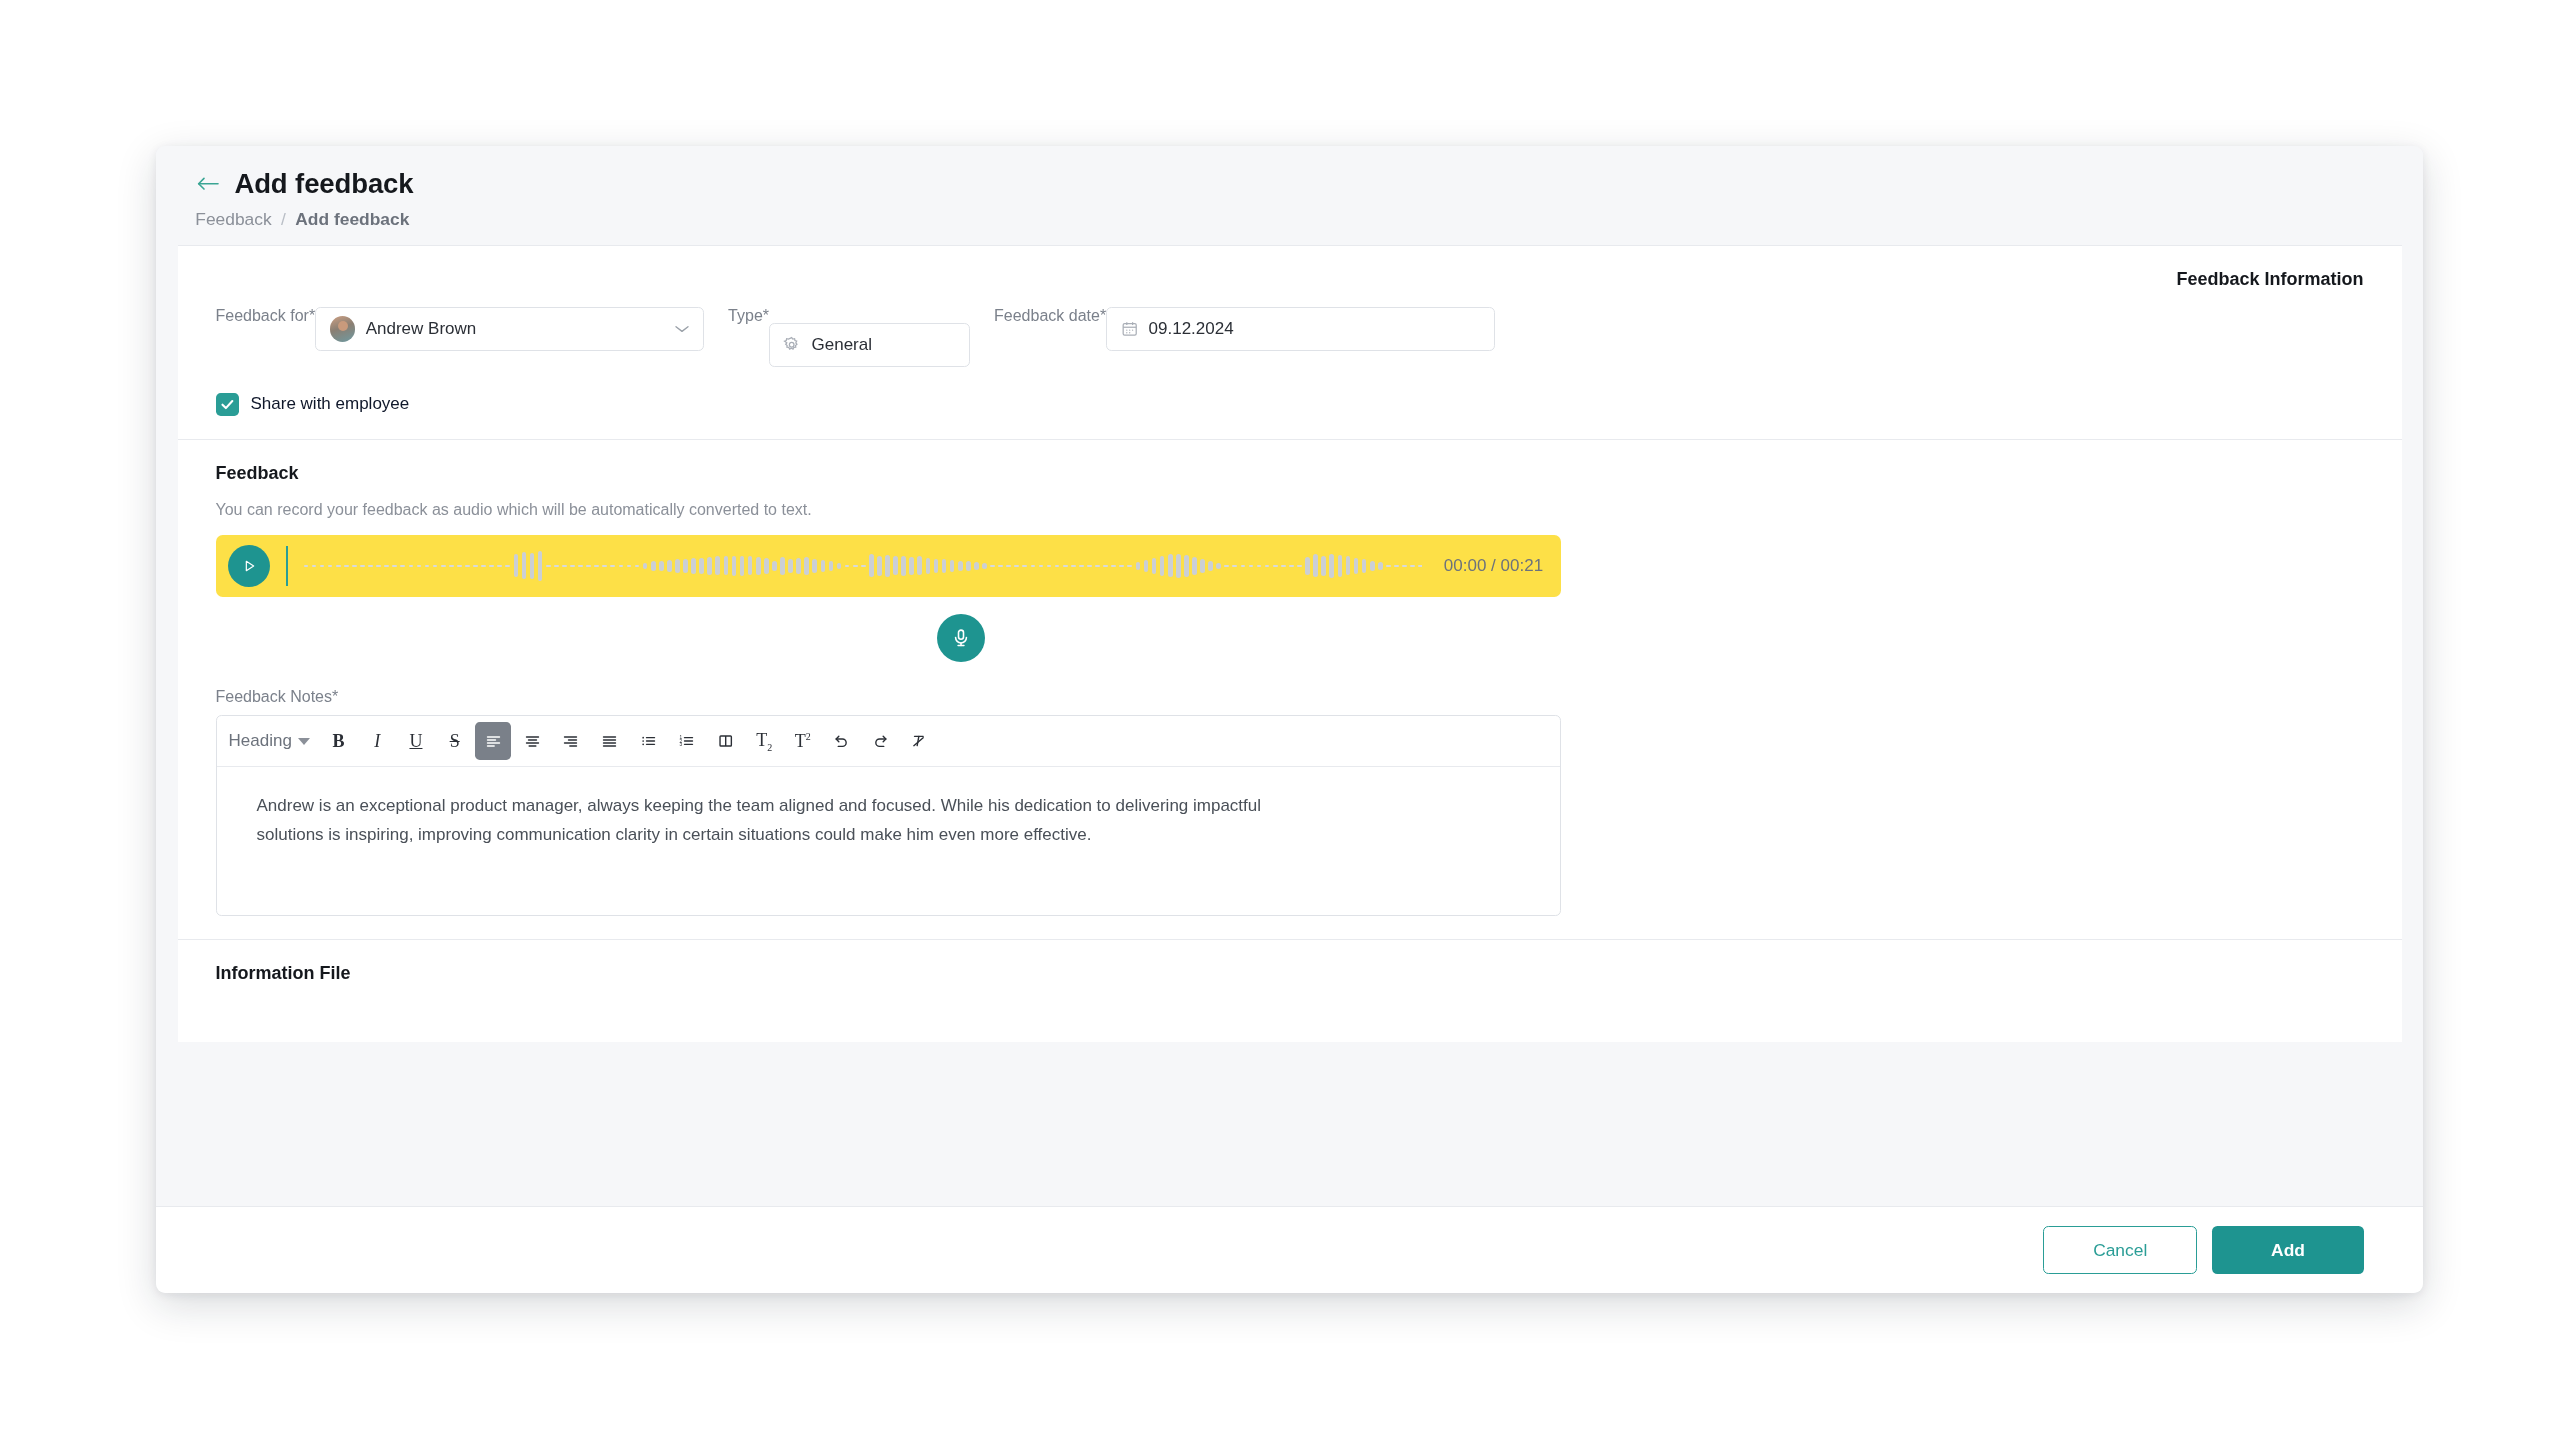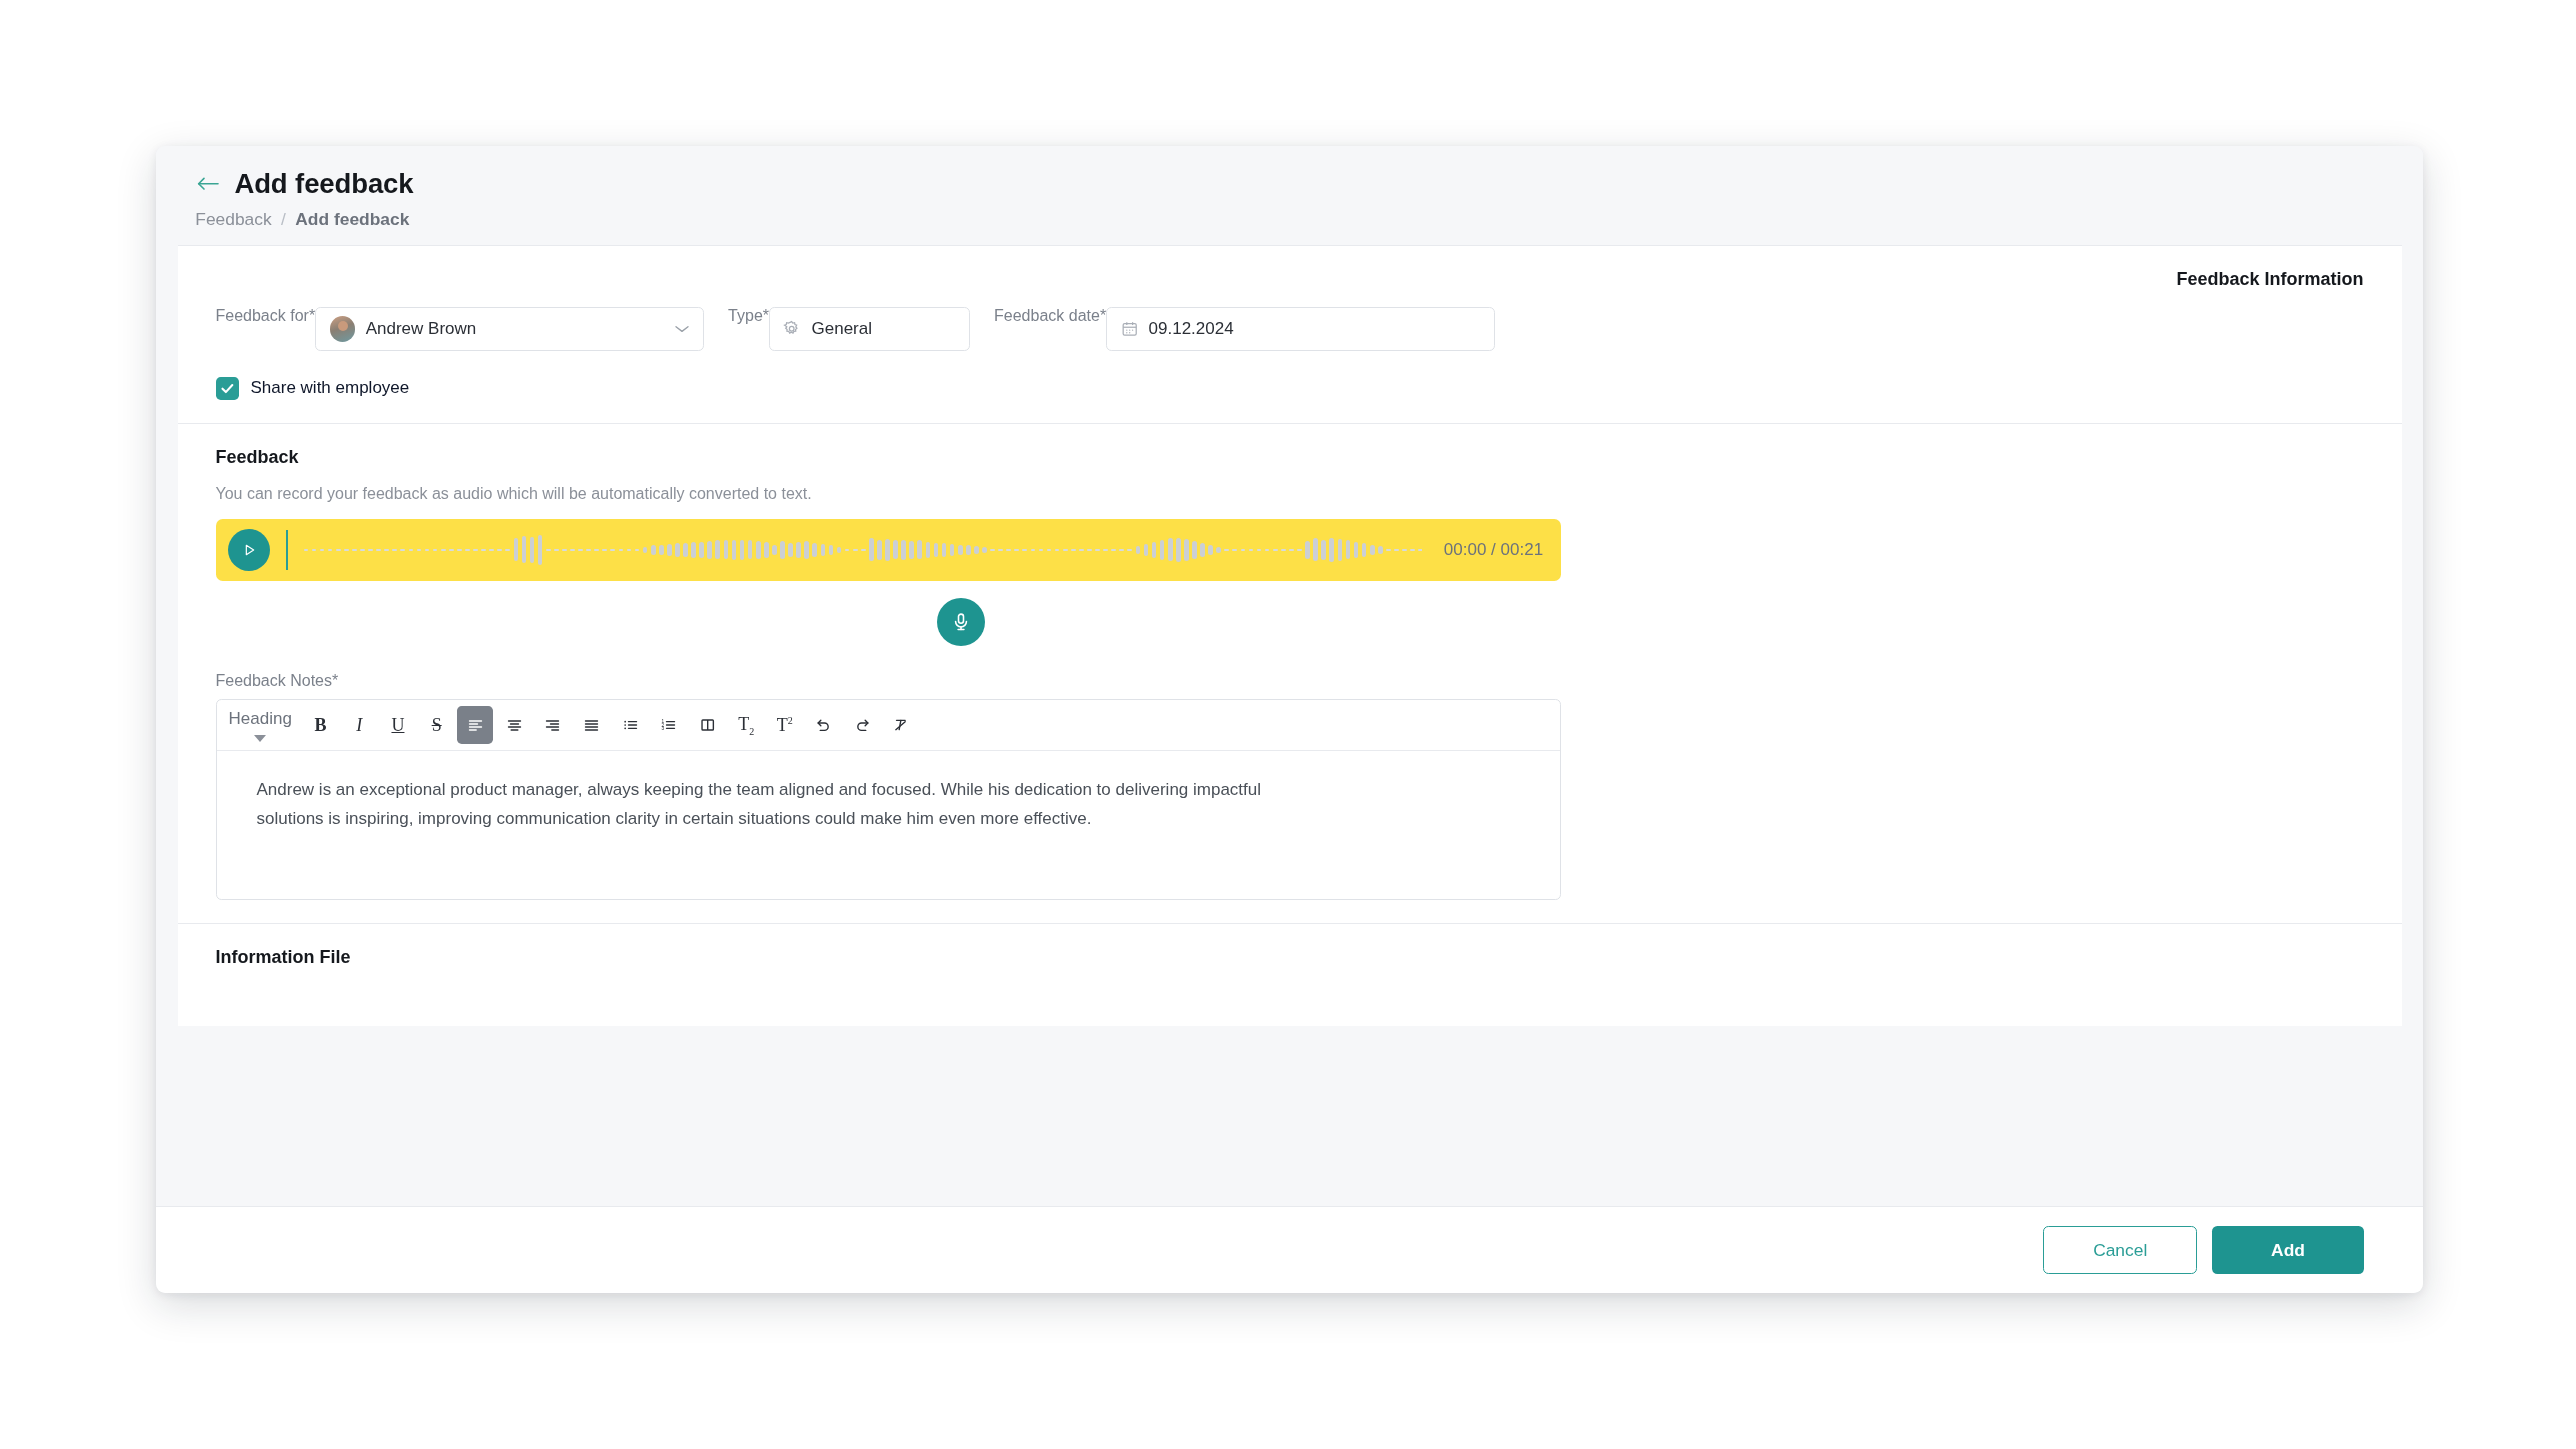--- a/index.html
+++ b/index.html
@@ -92,21 +92,21 @@
     background: #fff;
     display: flex;
     align-items: center;
     padding: 0 13.4px;
     gap: 10.7px;
     font-size: 17px;
     color: #2b2f36;
     cursor: pointer;
   }
   .control.w-feedback-for { width: 389px; }
-  .control.w-type { width: 201px; }
+  .control.w-type { width: 201px; margin-top: 16px; }
   .control.w-date { width: 389px; }
 
   .avatar {
     width: 25.5px; height: 25.5px;
     border-radius: 50%;
     background: linear-gradient(160deg,#cfa184 0%,#8a7f73 45%,#6f9aa1 100%);
     flex: 0 0 auto;
     position: relative;
     overflow: hidden;
   }
@@ -237,21 +237,20 @@
   .tb-item {
     min-width: 36px;
     height: 38px;
     border-radius: 4.7px;
     display: flex;
     align-items: center;
     justify-content: center;
     color: #2b2f36;
     cursor: pointer;
     padding: 0 5.4px;
-    flex-direction: column;
   }
   .tb-item.heading {
     min-width: auto;
     gap: 6px;
     font-size: 17px;
     color: #6c727c;
     padding: 0 8px 0 2.7px;
   }
   .tb-item.active { background: #7a8089; color: #ffffff; }
   .tb-item svg { display: block; }

